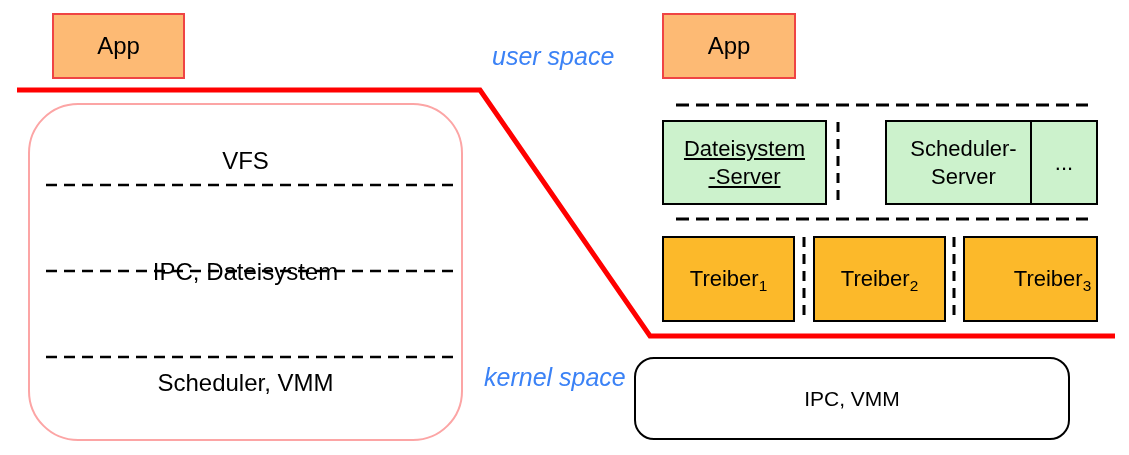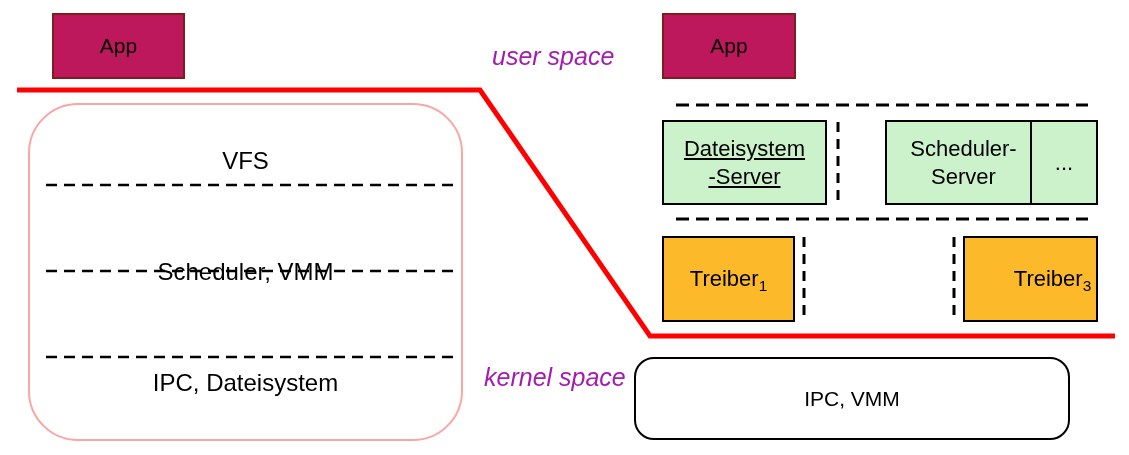--- a/index.html
+++ b/index.html
@@ -25,23 +25,23 @@
   }
   .box {
     position: absolute;
     box-sizing: border-box;
     display: flex;
     align-items: center;
     justify-content: center;
     text-align: center;
   }
   .app-box {
-    background: #be185d;
-    border: 2px solid #7f1d1d;
-    font-size: 21px;
+    background: #fdba74;
+    border: 2px solid #ef4444;
+    font-size: 24px;
   }
   .app-left  { left: 52px;  top: 13px; width: 133px; height: 66px; }
   .app-right { left: 662px; top: 13px; width: 134px; height: 66px; }
 
   .mono-kernel {
     left: 28px; top: 103px;
     width: 435px; height: 338px;
     border: 2px solid #fca5a5;
     border-radius: 50px;
     display: flex;
@@ -50,21 +50,21 @@
   .mono-layer {
     flex: 1 1 0;
     display: flex;
     align-items: center;
     justify-content: center;
     font-size: 24px;
   }
 
   .space-label {
     position: absolute;
-    color: #a21caf;
+    color: #3b82f6;
     font-style: italic;
     font-size: 25px;
     white-space: nowrap;
   }
   .user-space-label   { left: 492px; top: 42px; }
   .kernel-space-label { left: 484px; top: 363px; font-style: italic; }
 
   .server-box {
     background: #ccf2cc;
     border: 2px solid #000000;
@@ -114,37 +114,40 @@
     <line x1="838" y1="122" x2="838" y2="204" stroke="#000" stroke-width="3" stroke-dasharray="10,7"></line>
     <line x1="1018" y1="122" x2="1018" y2="204" stroke="#000" stroke-width="3" stroke-dasharray="10,7"></line>
     <line x1="804" y1="237" x2="804" y2="321" stroke="#000" stroke-width="3" stroke-dasharray="10,7"></line>
     <line x1="954" y1="237" x2="954" y2="321" stroke="#000" stroke-width="3" stroke-dasharray="10,7"></line>
   </svg>
 
   <div class="box app-box app-left">App</div>
 
   <div class="box mono-kernel">
     <div class="mono-layer">VFS</div>
+    <div class="mono-layer">IPC, Dateisystem</div>
     <div class="mono-layer">Scheduler, VMM</div>
-    <div class="mono-layer">IPC, Dateisystem</div>
   </div>
 
   <div class="space-label user-space-label">user space</div>
   <div class="space-label kernel-space-label">kernel space</div>
 
   <div class="box app-box app-right">App</div>
 
   <div class="box server-box server-1">Dateisystem
 -Server</div>
   <div class="box server-box server-2">Scheduler-
 Server</div>
   <div class="box server-box server-3">...</div>
 
   <div class="box driver-box driver-1">
     <span><span>Treiber</span><sub>1</sub></span>
   </div>
+  <div class="box driver-box driver-2">
+    <span><span>Treiber</span><sub>2</sub></span>
+  </div>
   <div class="box driver-box driver-3">
     <span><span>Treiber</span><sub>3</sub></span>
   </div>
 
   <div class="box micro-kernel">IPC, VMM</div>
 
 </div>
 
 </body></html>

